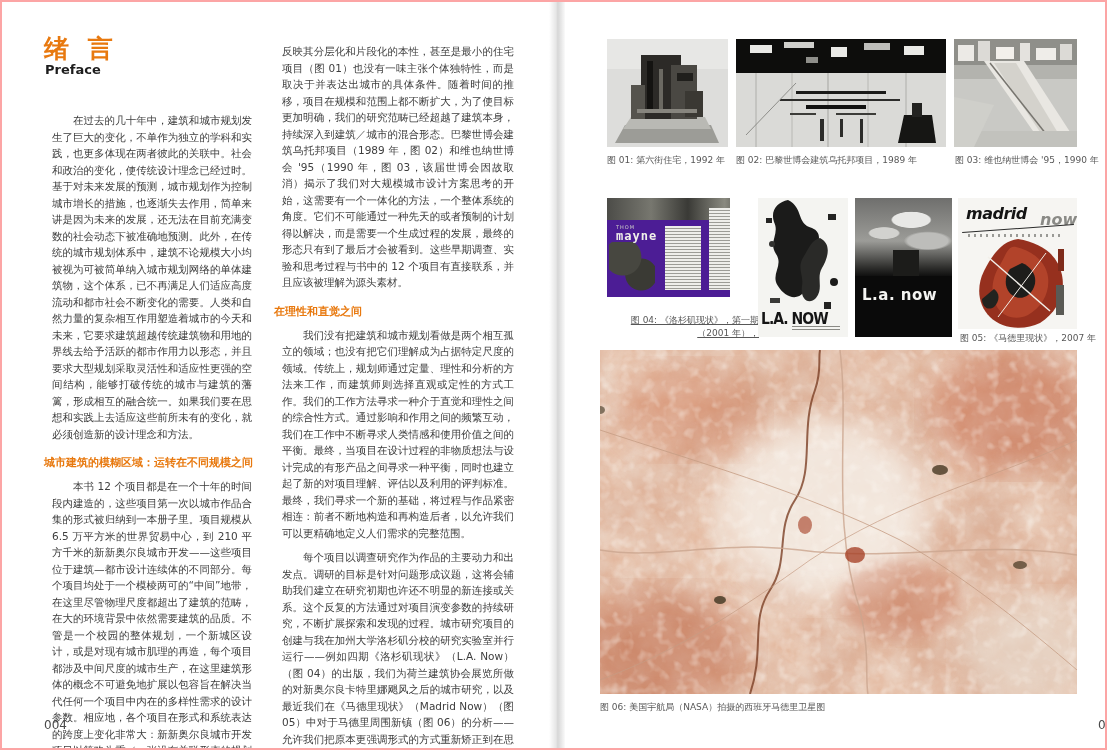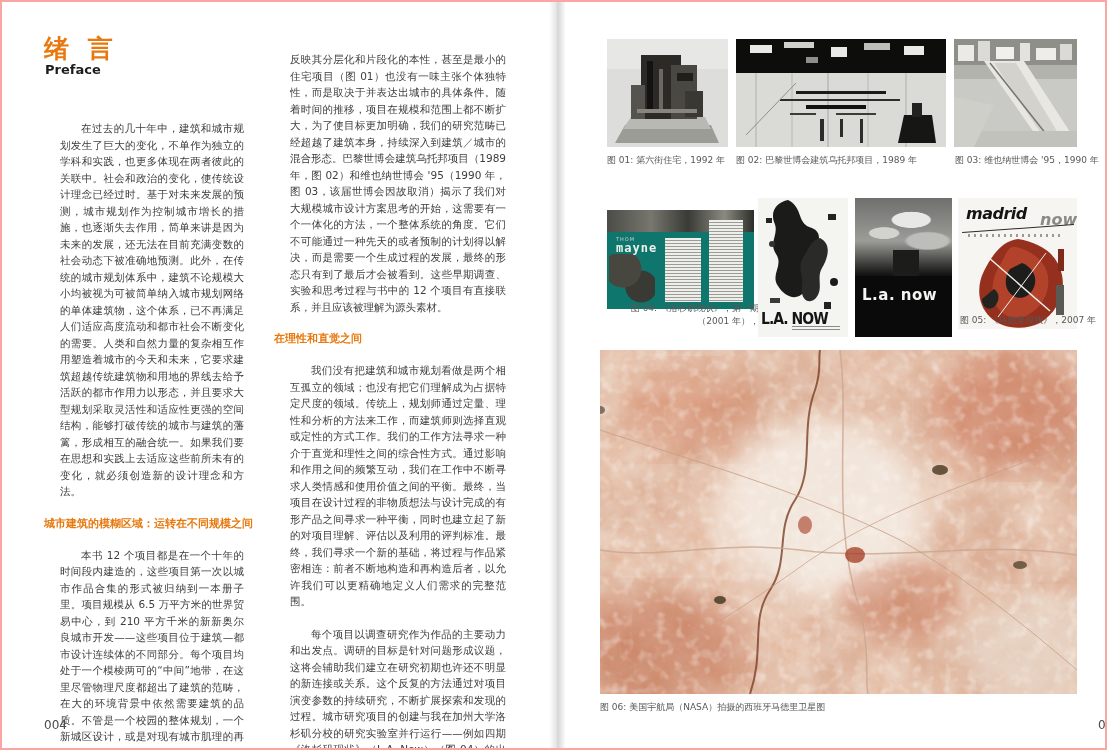--- a/index.html
+++ b/index.html
@@ -16,35 +16,35 @@
   .doc-title{
     position:absolute;left:42px;top:30px;font-size:25px;font-weight:bold;
     color:#e8790f;letter-spacing:5px;
   }
   .doc-subtitle{
     position:absolute;left:43px;top:60px;font-size:13px;font-weight:bold;color:#1d1d1d;
   }
   .col{position:absolute;color:#3d3d3d;font-size:10.5px;line-height:16.5px;text-align:justify;}
   .col1{left:42px;top:102px;width:216px;}
   .col2{left:272px;top:33px;width:248px;}
-  .col p{margin:16px;}
+  .col p{margin:8px;}
   .col p.indent{text-indent:2em;}
   .col p + p{margin-top:2px;}
   .sec-heading{
     color:#e8790f;font-weight:bold;font-size:11px;margin:13px 0 7px 0;line-height:15px;
   }
   .page-num{position:absolute;top:716px;font-size:12px;color:#4a4a4a;}
   .page-num.left{left:42px;}
   .page-num.right{left:1096px;text-align:right;}
   
   .fig{position:absolute;overflow:hidden;background:#d9d9d6;}
   .caption{position:absolute;font-size:9px;color:#575757;line-height:12.5px;white-space:nowrap;text-align:right;}
   .caption.wrap{white-space:normal;}
   
-  .poster-mayne{position:absolute;left:605px;top:208px;width:147px;height:99px;background:#0f766e;overflow:hidden;}
+  .poster-mayne{position:absolute;left:605px;top:196px;width:123px;height:99px;background:#4c1d95;overflow:hidden;}
   .mayne-strip{position:absolute;left:0;top:0;width:147px;height:22px;
     background:linear-gradient(90deg,#4c4c48,#77776f 30%,#3a3a36 55%,#8a8a80 80%,#2c2c29);}
   .mayne-thom{position:absolute;left:9px;top:26px;color:#cfcfc9;font-size:5px;letter-spacing:1px;}
   .mayne-word{position:absolute;left:9px;top:31px;color:#f0f0ea;font-size:12px;font-weight:bold;letter-spacing:1px;font-family:"DejaVu Sans Mono",monospace;}
   .mayne-colA,.mayne-colB{position:absolute;background:repeating-linear-gradient(#eeeeea 0 2px,#9c9c96 2px 3px);}
   .mayne-colA{left:58px;top:28px;width:36px;height:64px;}
   .mayne-colB{left:102px;top:10px;width:34px;height:82px;}
   .mayne-blob{position:absolute;left:2px;top:44px;width:46px;height:50px;background:
     radial-gradient(circle at 30% 30%,#474740 0 38%,transparent 40%),
     radial-gradient(circle at 70% 65%,#3a3a34 0 34%,transparent 36%);}
@@ -173,21 +173,21 @@
     <div class="caption" style="left:953px;top:152px;">图 03: 维也纳世博会 '95，1990 年</div>
 
     <div class="poster-mayne">
       <div class="mayne-strip"></div>
       <div class="mayne-blob"></div>
       <div class="mayne-thom">THOM</div>
       <div class="mayne-word">mayne</div>
       <div class="mayne-colA"></div>
       <div class="mayne-colB"></div>
     </div>
-    <div class="caption wrap" style="left:605px;top:300px;width:152px;">
+    <div class="caption wrap" style="left:605px;top:312px;width:152px;text-decoration:underline;">
       <span>图 04: 《洛杉矶现状》，第一期（2001 年），</span><br>
     </div>
 
     <div class="poster-graffiti">
       <svg width="90" height="139" style="position:absolute;left:0;top:0;">
         <path d="M30,2 C46,10 38,26 54,30 C68,36 58,52 50,60 C40,70 56,82 46,94 C38,104 26,98 20,88 C12,76 26,68 18,56 C10,44 22,36 16,24 C12,12 20,4 30,2 Z" fill="#1b1b1a"></path>
         <path d="M62,40 C74,46 70,60 64,70 C58,80 66,90 58,100 C50,108 42,100 44,88 C46,76 38,70 46,58 C52,48 54,42 62,40 Z" fill="#2a2a28"></path>
         <rect x="8" y="20" width="6" height="5" fill="#232322"></rect>
         <rect x="70" y="16" width="8" height="6" fill="#232322"></rect>
         <rect x="12" y="100" width="10" height="5" fill="#3a3a38"></rect>
@@ -214,21 +214,21 @@
         <path d="M60,2 C84,6 100,18 104,38 C108,58 98,76 82,86 C66,94 44,92 32,80 C20,68 18,50 26,34 C34,18 44,4 60,2 Z" fill="#96301e"></path>
         <path d="M58,10 C74,14 88,24 90,40 C92,56 84,70 70,78 C58,84 44,80 38,68 C32,56 34,40 42,28 C48,18 50,8 58,10 Z" fill="#b2432a"></path>
         <path d="M64,26 C74,30 80,40 76,50 C72,60 62,64 54,58 C46,52 46,40 52,32 Z" fill="#1d1d1b"></path>
         <path d="M36,52 C42,56 42,64 36,70 C30,74 24,70 24,62 Z" fill="#23231f"></path>
         <line x1="30" y1="20" x2="92" y2="74" stroke="#f2efe9" stroke-width="1.5"></line>
         <line x1="88" y1="16" x2="40" y2="80" stroke="#f2efe9" stroke-width="1"></line>
         <rect x="98" y="48" width="8" height="30" fill="#5a5a55"></rect>
         <rect x="100" y="12" width="6" height="22" fill="#7e2b1b"></rect>
       </svg>
     </div>
-    <div class="caption" style="left:958px;top:312px;">图 05: 《马德里现状》，2007 年</div>
+    <div class="caption" style="left:958px;top:330px;">图 05: 《马德里现状》，2007 年</div>
 
     <div class="fig" style="left:598px;top:348px;width:477px;height:344px;background:#efddd0;">
       <svg width="477" height="344">
         <defs>
           <filter id="satA" x="-5%" y="-5%" width="110%" height="110%">
             <feTurbulence type="fractalNoise" baseFrequency="0.045" numOctaves="4" seed="11"></feTurbulence>
             <feColorMatrix type="matrix" values="0 0 0 0 0.74  0 0 0 0 0.40  0 0 0 0 0.26  0 0 0 1.5 -0.25"></feColorMatrix>
           </filter>
           <filter id="satB" x="-5%" y="-5%" width="110%" height="110%">
             <feTurbulence type="fractalNoise" baseFrequency="0.012" numOctaves="3" seed="4"></feTurbulence>

